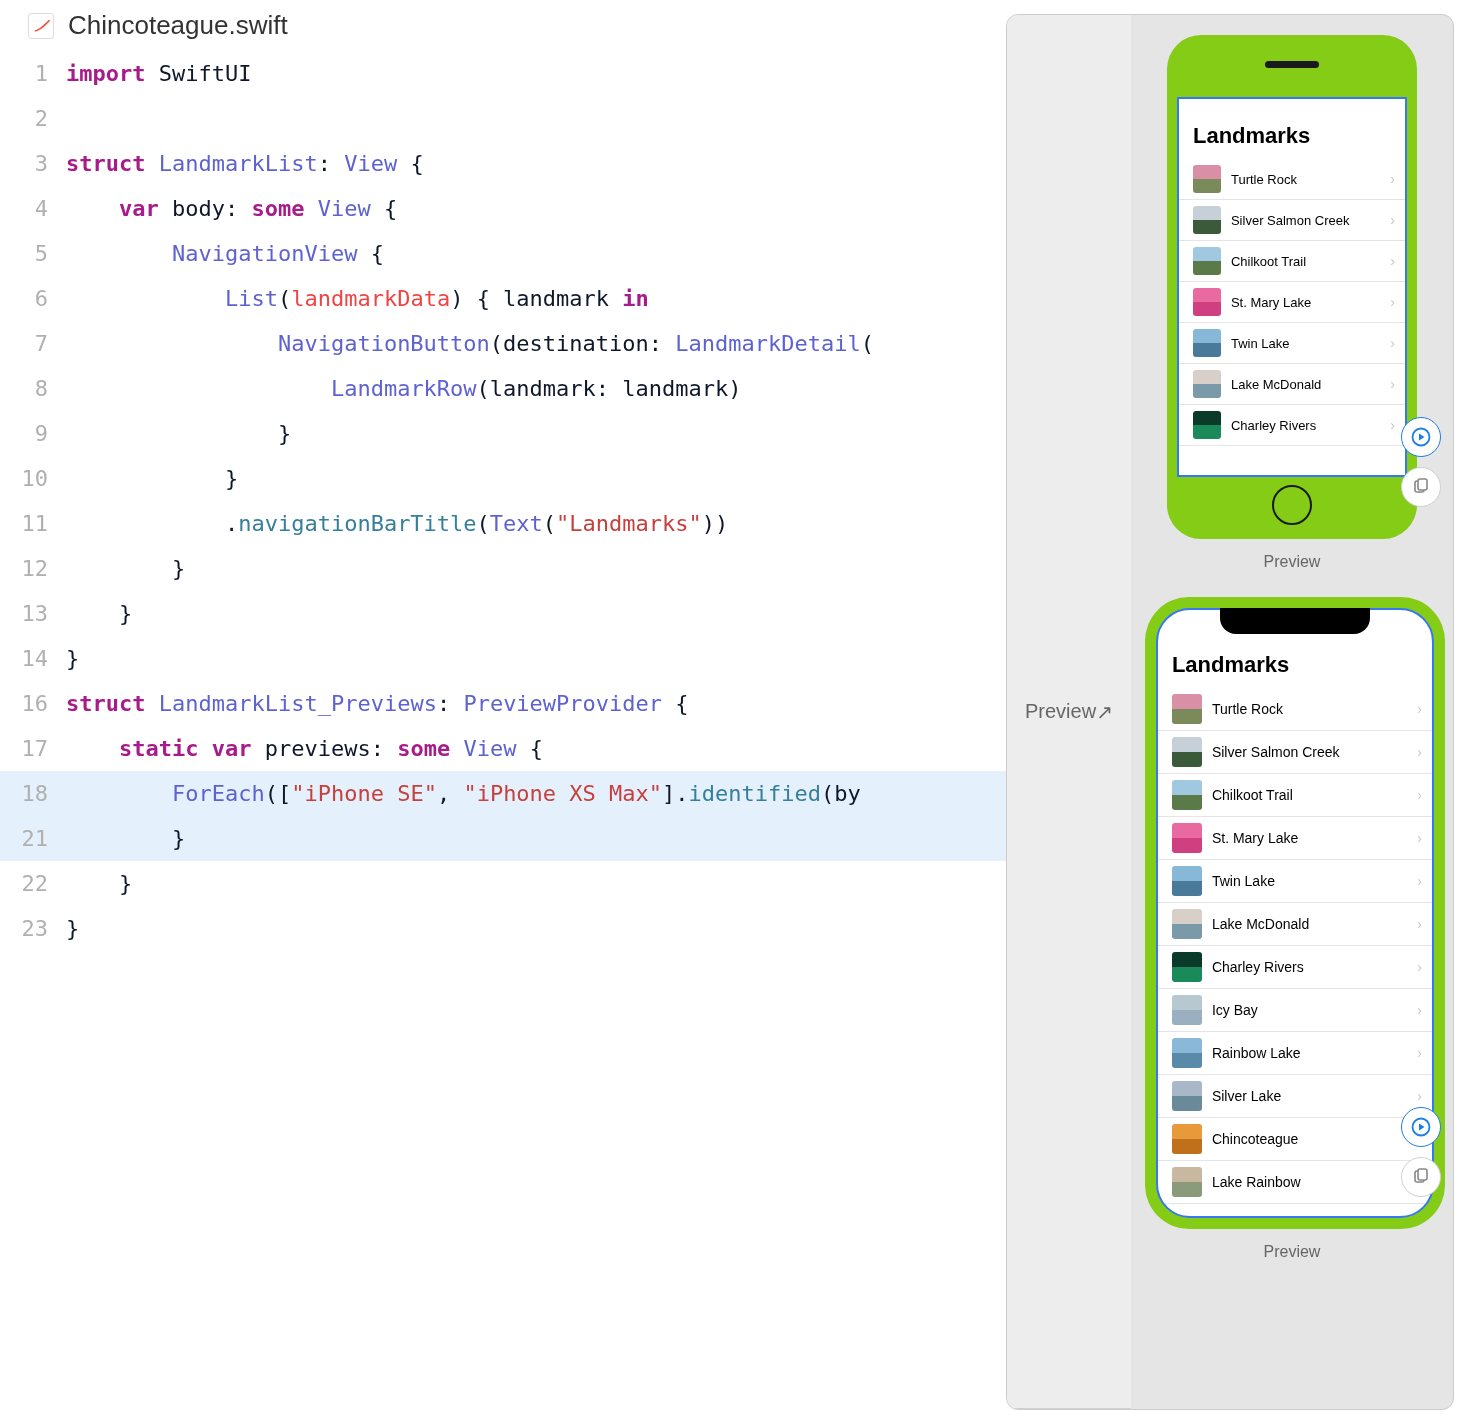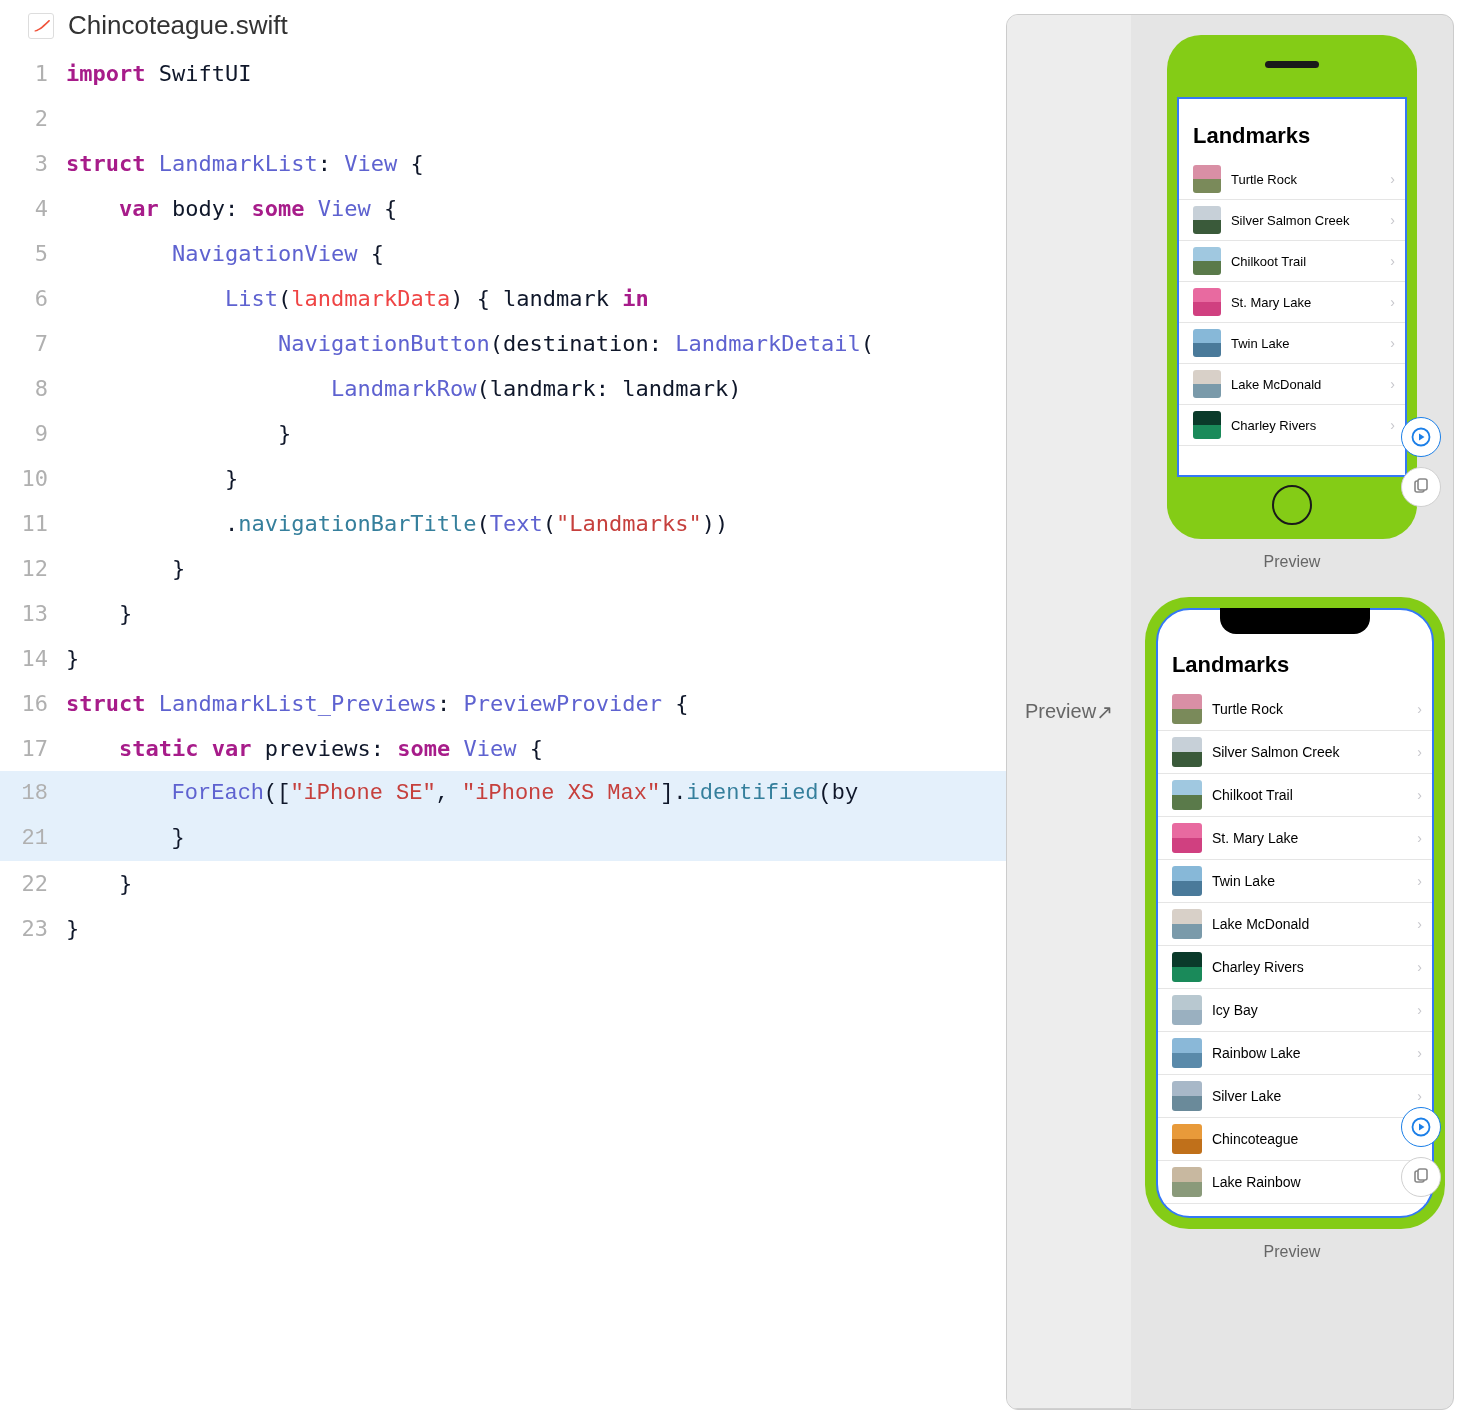--- a/index.html
+++ b/index.html
@@ -41,21 +41,21 @@
     font-family: "SF Mono", Menlo, Consolas, monospace;
     font-size: 22px;
     line-height: 45px;
     overflow: hidden;
     position: relative;
   }
   .code-line {
     display: flex;
     white-space: pre;
   }
-  .code-line.highlight { background: #e4f0fb; font-family: Liberation Mono, monospace; }
+  .code-line.highlight { background: #e4f0fb; }
   .gutter {
     width: 66px;
     text-align: right;
     padding-right: 18px;
     color: #b0b0b0;
     user-select: none;
     flex-shrink: 0;
   }
   .code-content { flex: 1; overflow: hidden; }
   .tok-keyword { color: #a71c8a; font-weight: 700; }

